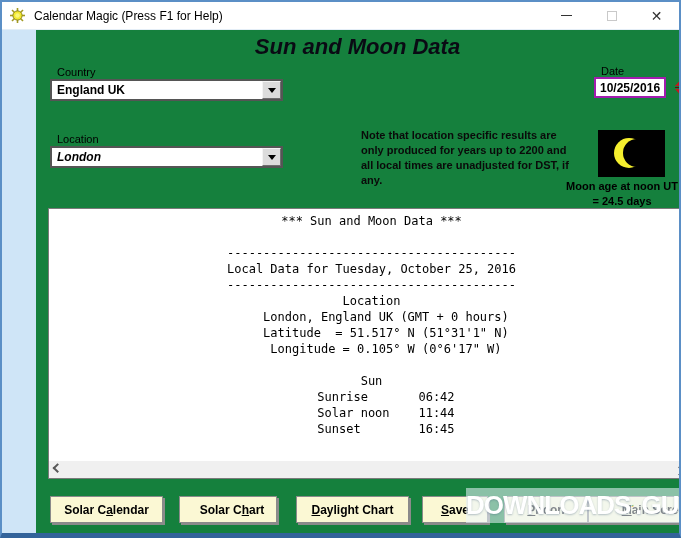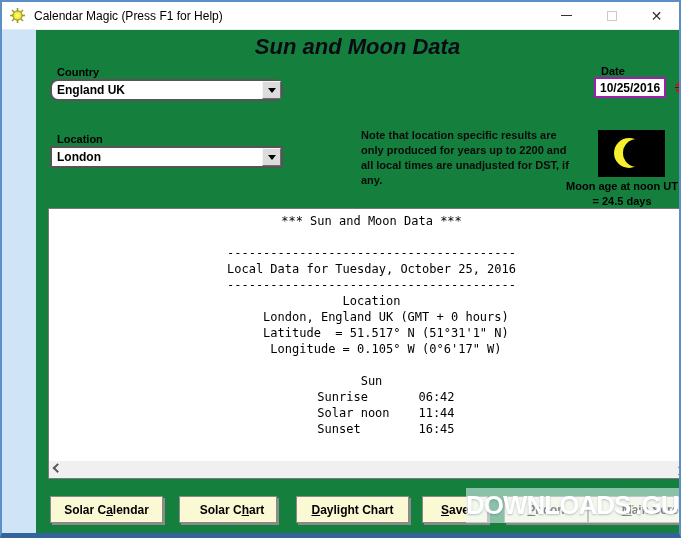--- a/index.html
+++ b/index.html
@@ -27,21 +27,21 @@
   .close-glyph { font-size:14px; color:#333; line-height:1; }
 
   
   .content { position:absolute; top:28px; left:0; right:0; bottom:0; background:#15803d;margin-left:34px; }
 
   .heading {
     position:absolute; top:4px; left:0; width:100%; text-align:center;
     font-size:22px; font-weight:bold; font-style:italic; color:#0a0a14;
   }
 
-  .field-label { position:absolute; font-size:11px; font-weight:bold; color:#000; }
+  .field-label { position:absolute; font-size:11px; font-weight:normal; color:#000; }
 
   .combo {
     position:absolute; width:233px; height:22px; background:#fff;
     border:2px solid #555; display:flex; align-items:center;
   }
   .combo-value { flex:1 1 auto; font-size:12px; font-weight:bold; padding-left:5px; }
   .combo-btn {
     flex:0 0 auto; width:19px; height:18px; margin-right:0;
     background:#dcdcdc; border:1px solid #9a9a9a;
     border-top-color:#f4f4f4; border-left-color:#f4f4f4;
@@ -146,29 +146,29 @@
     <div class="win-btn">
         <span class="close-glyph">✕</span>
       </div>
   </div>
 
   <div class="content">
 
     <div class="heading">Sun and Moon Data</div>
 
     <div class="field-label" style="left:21px; top:36px;">Country</div>
-    <div class="combo" style="left:14px; top:49px;border-radius:8px;">
+    <div class="combo" style="left:14px; top:49px;">
       <span class="combo-value">England UK</span>
       <span class="combo-btn">
         <span class="tri-down-sm"></span>
       </span>
     </div>
 
     <div class="field-label" style="left:21px; top:103px;">Location</div>
-    <div class="combo" style="left:14px; top:116px;">
+    <div class="combo" style="left:14px; top:116px;font-style:italic;">
       <span class="combo-value">London</span>
       <span class="combo-btn">
         <span class="tri-down-sm"></span>
       </span>
     </div>
 
     <div class="instructions" style="top:98px;">Note that location specific results are only produced for years up to 2200 and all local times are unadjusted for DST, if any.</div>
 
     <div class="field-label" style="left:565px; top:35px;">Date</div>
     <input class="date-input" style="left: 558px; top: 47px;" value="10/25/2016">

